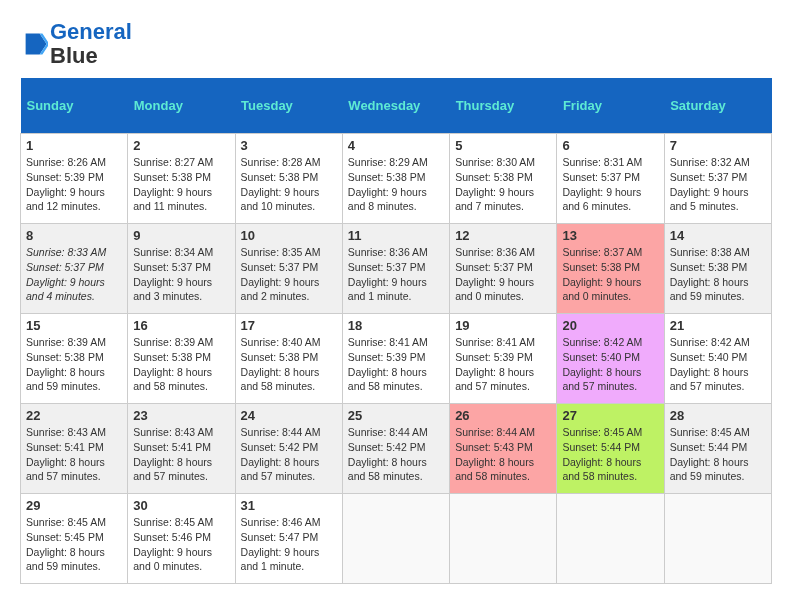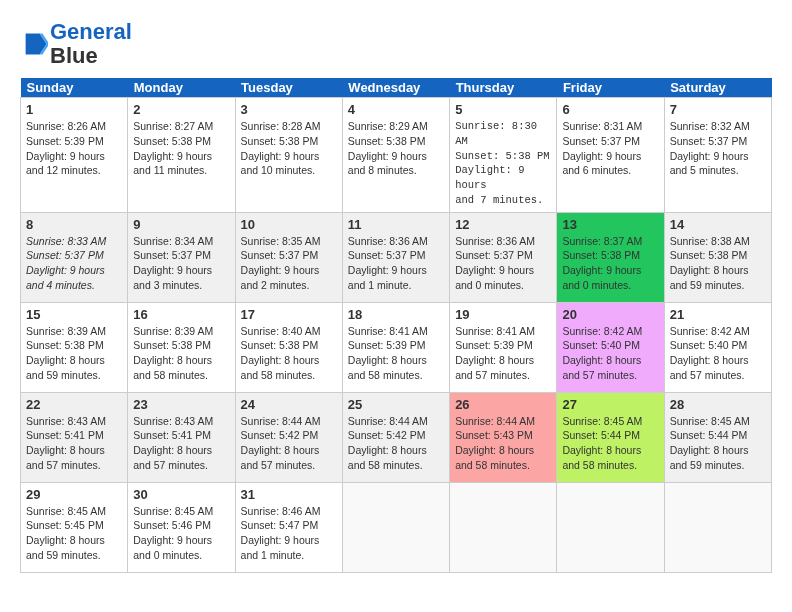--- a/index.html
+++ b/index.html
@@ -46,23 +46,23 @@
       font-size: 16px;
       color: #555;
     }
     table {
       width: 100%;
       border-collapse: collapse;
       table-layout: fixed;
     }
     th {
       background-color: #1565C0;
-      color: #ffffff;
+      color: #5eead4;
       text-align: left;
-      padding: 2px 6px;
+      padding: 20px 6px;
       font-size: 13px;
       font-weight: bold;
     }
     td {
       vertical-align: top;
       padding: 4px 5px;
       border: 1px solid #ccc;
       font-size: 10.5px;
       color: #333;
       height: 90px;
@@ -139,21 +139,21 @@
         </td>
         <td style="background-color: rgb(255, 255, 255);">
           <span class="day-num">4</span>
           <div style="white-space: pre-line; line-height: 1.4;">Sunrise: 8:29 AM
 Sunset: 5:38 PM
 Daylight: 9 hours
 and 8 minutes.</div>
         </td>
         <td style="background-color: rgb(255, 255, 255);">
           <span class="day-num">5</span>
-          <div style="white-space: pre-line; line-height: 1.4; font-family: Liberation Mono, monospace;">Sunrise: 8:30 AM
+          <div style="white-space: pre-line; line-height: 1.4;">Sunrise: 8:30 AM
 Sunset: 5:38 PM
 Daylight: 9 hours
 and 7 minutes.</div>
         </td>
         <td style="background-color: rgb(255, 255, 255);">
           <span class="day-num">6</span>
           <div style="white-space: pre-line; line-height: 1.4;">Sunrise: 8:31 AM
 Sunset: 5:37 PM
 Daylight: 9 hours
 and 6 minutes.</div>
@@ -195,21 +195,21 @@
 Daylight: 9 hours
 and 1 minute.</div>
         </td>
         <td style="background-color: rgb(240, 240, 240);">
           <span class="day-num">12</span>
           <div style="white-space: pre-line; line-height: 1.4;">Sunrise: 8:36 AM
 Sunset: 5:37 PM
 Daylight: 9 hours
 and 0 minutes.</div>
         </td>
-        <td style="background-color: #22c55e; margin-left: 15px;">
+        <td style="background-color: #fca5a5; margin-left: 15px;">
           <span class="day-num">13</span>
           <div style="white-space: pre-line; line-height: 1.4;">Sunrise: 8:37 AM
 Sunset: 5:38 PM
 Daylight: 9 hours
 and 0 minutes.</div>
         </td>
         <td style="background-color: rgb(240, 240, 240);">
           <span class="day-num">14</span>
           <div style="white-space: pre-line; line-height: 1.4;">Sunrise: 8:38 AM
 Sunset: 5:38 PM

